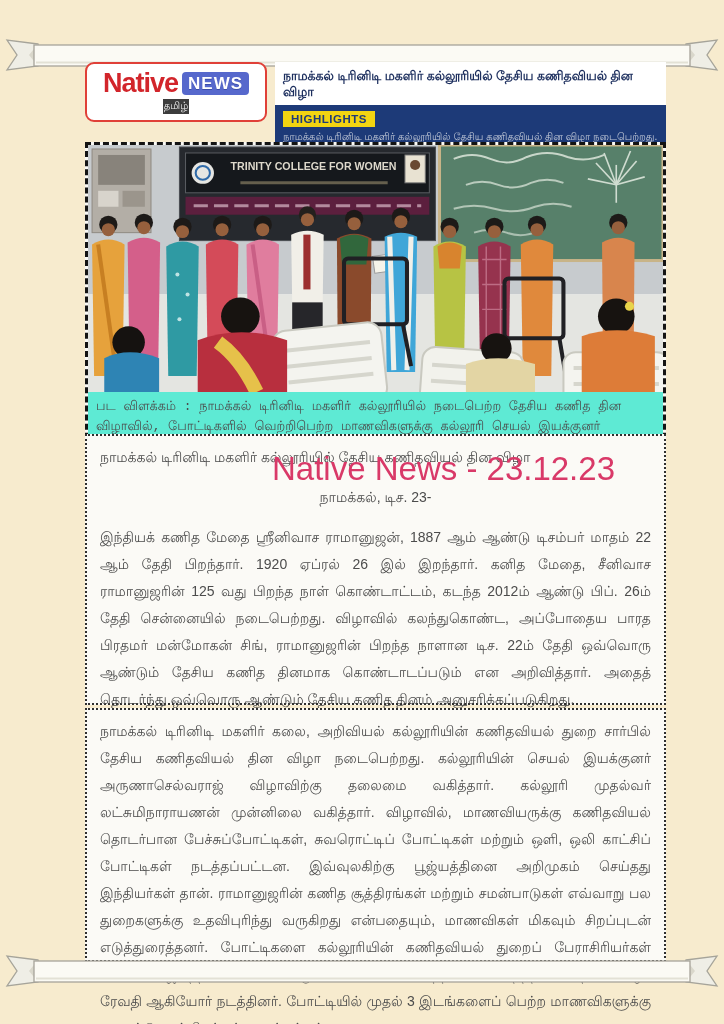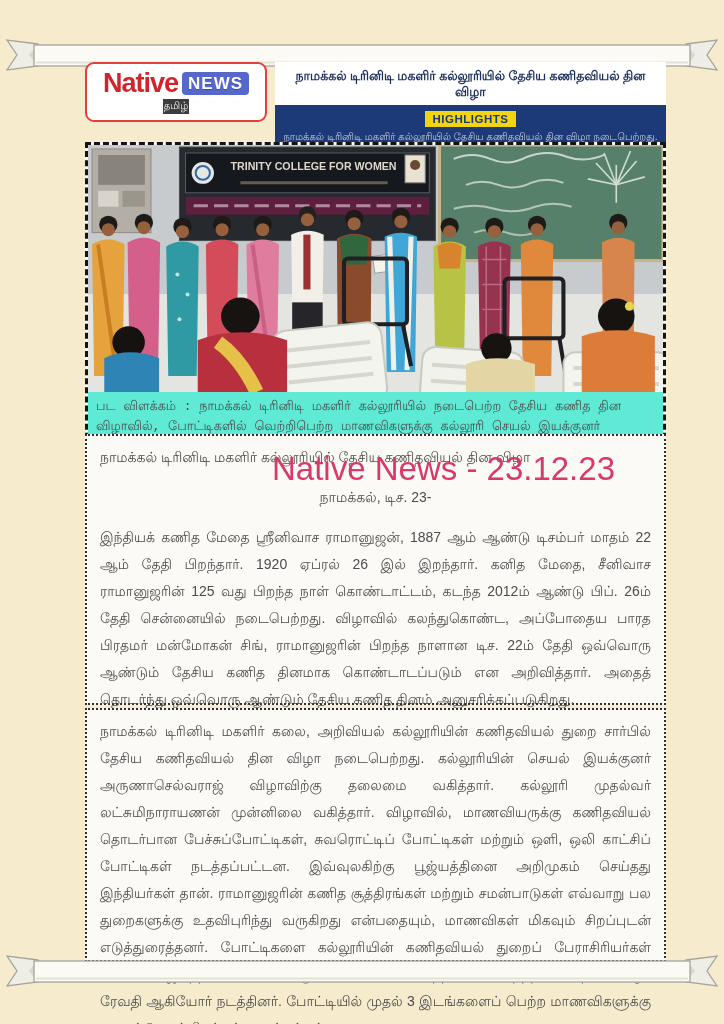--- a/index.html
+++ b/index.html
@@ -11,21 +11,21 @@
     overflow:hidden;
   }
   .page{position:absolute;inset:0;}
 
   
   .ribbon{position:absolute;left:0;width:724px;height:40px;}
   .ribbon-top{top:36px;}
   .ribbon-bottom{top:952px;}
 
   
-  .header{position:absolute;top:62px;left:85px;width:581px;height:62px;display:flex;text-align:center;}
+  .header{position:absolute;top:62px;left:85px;width:581px;height:62px;display:flex;}
   .logo-box{
     width:178px;height:56px;background:#ffffff;
     border:2px solid #e04038;border-radius:9px;
     display:flex;flex-direction:column;align-items:center;justify-content:center;
     margin-right:8px;flex:none;
   }
   .logo-line{display:flex;align-items:center;line-height:1;}
   .logo-native{
     color:#d2252b;font-weight:bold;font-size:27px;letter-spacing:-1px;
   }

